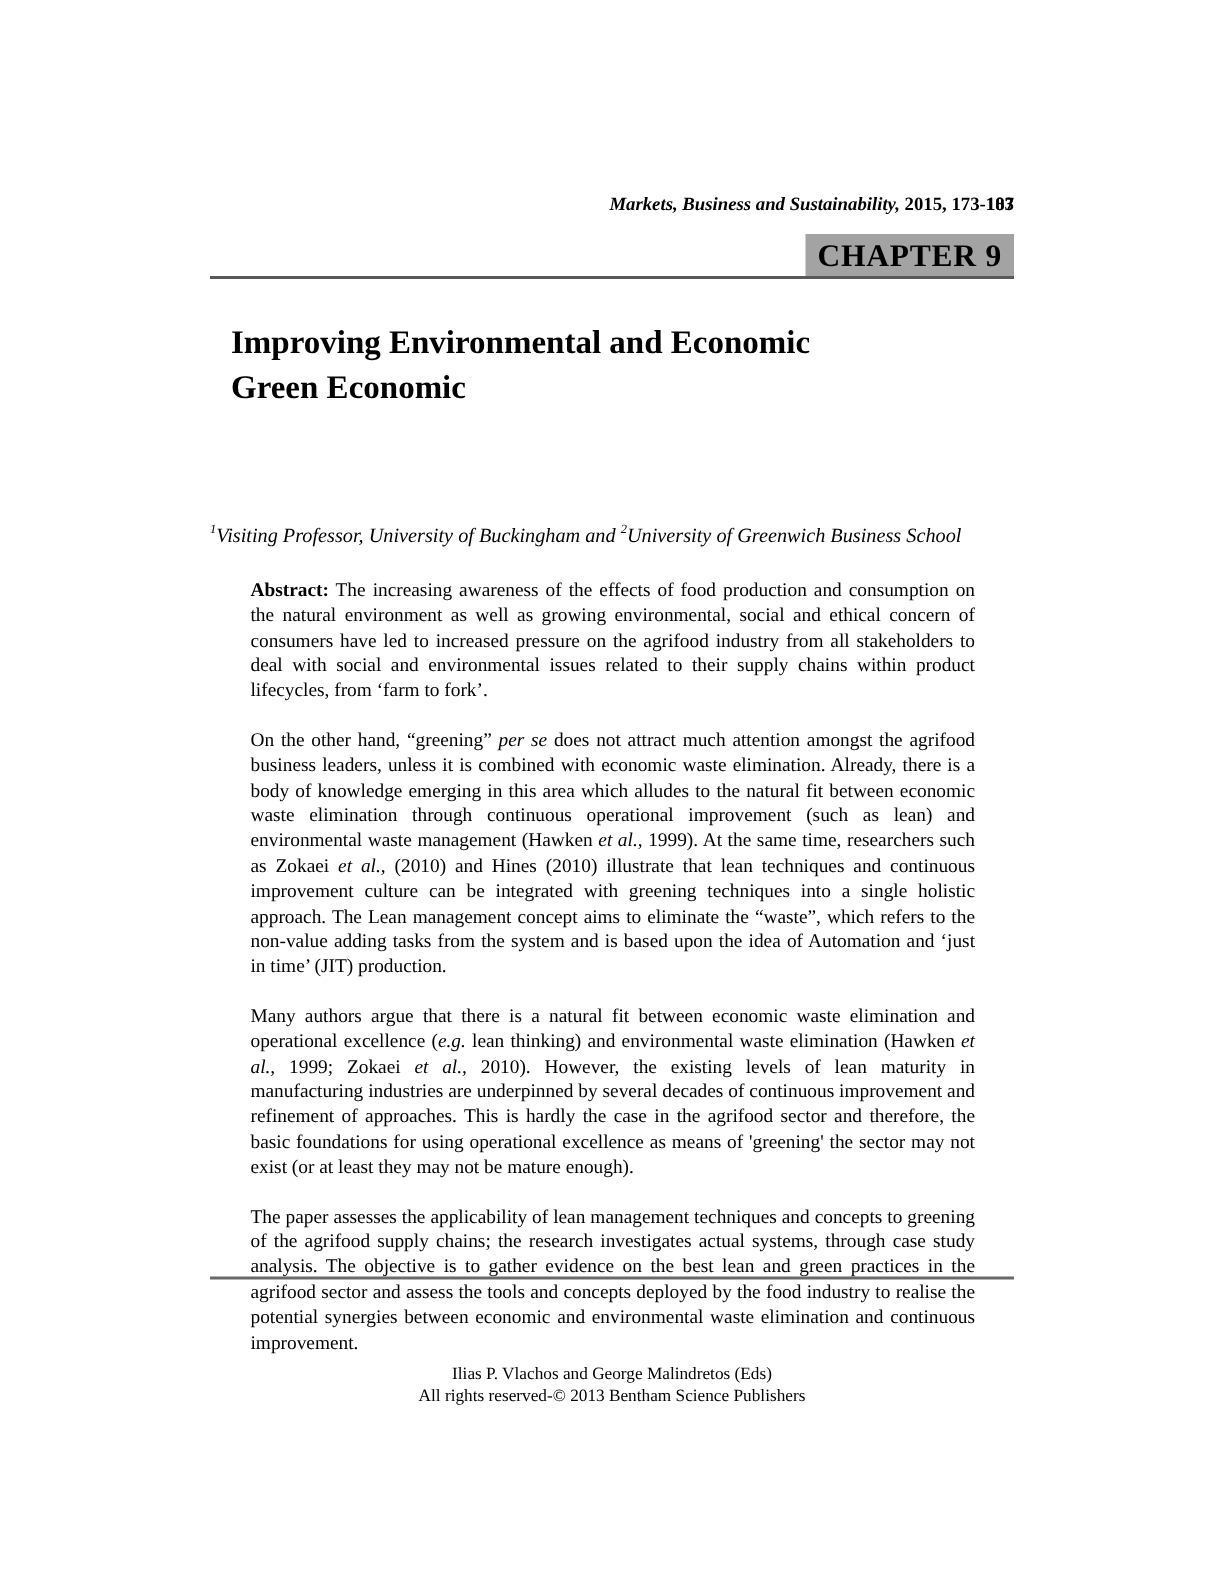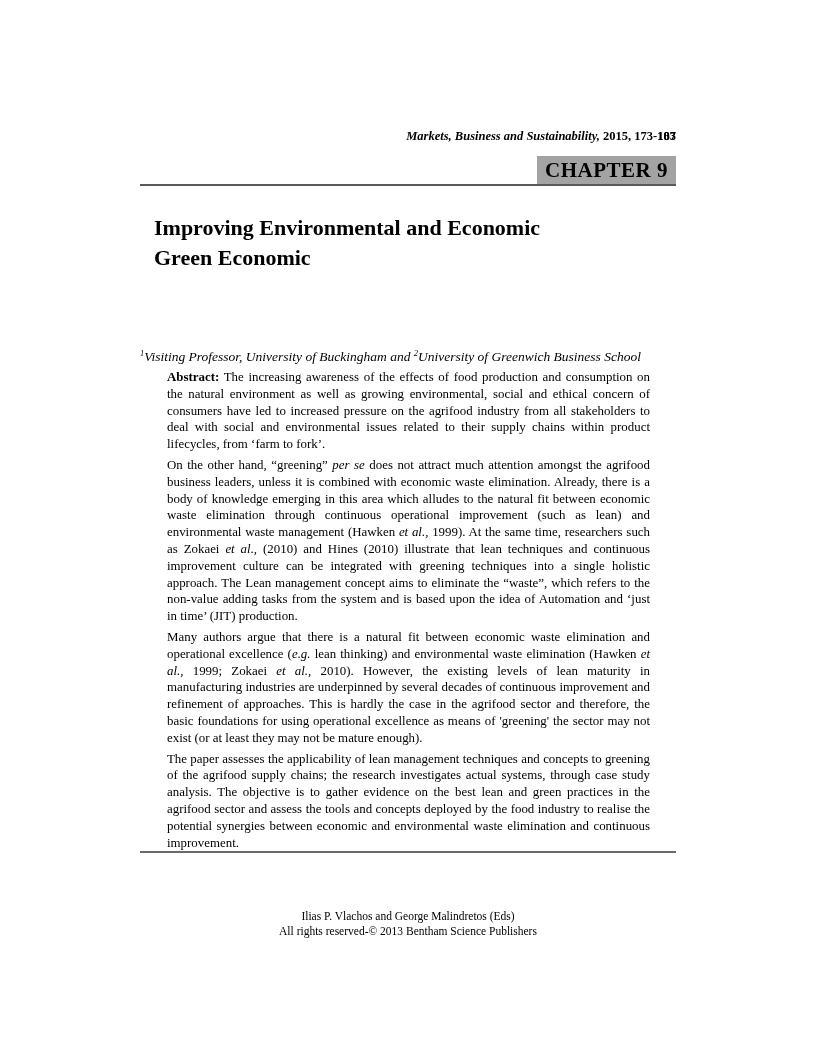--- a/index.html
+++ b/index.html
@@ -105,21 +105,21 @@
   .abstract-block {
     position: absolute;
     top: 369px;
     left: 27px;
     width: 483px;
     font-size: 12.9px;
     line-height: 16.8px;
     text-align: justify;
   }
   .abstract-block p {
-    margin: 0 0 4px 0;
+    margin: 16px 0 4px 0;
     padding: 0;
   }
   
   .footnote-rule {
     position: absolute;
     top: 851px;
     left: 0;
     width: 100%;
     height: 2px;
     background: #6a6a6a;

